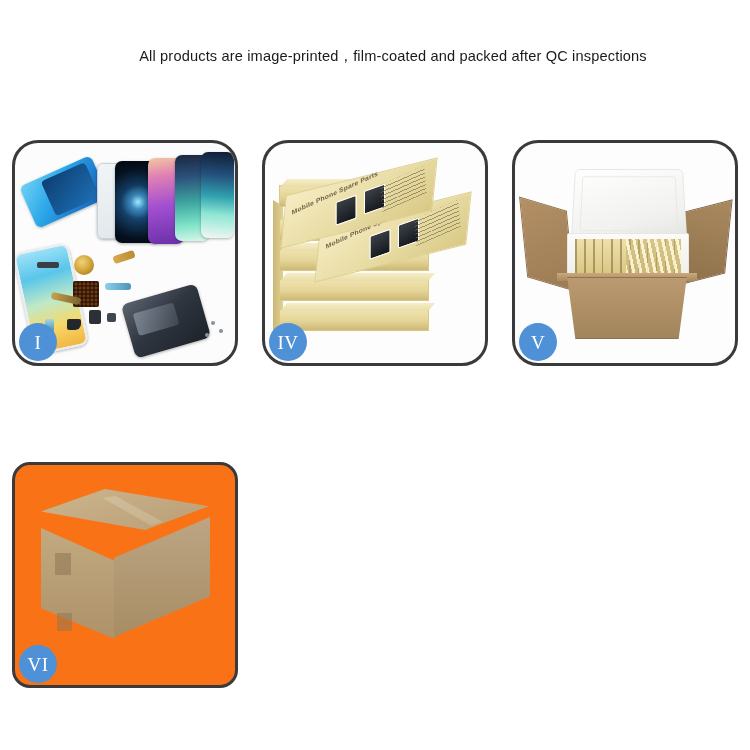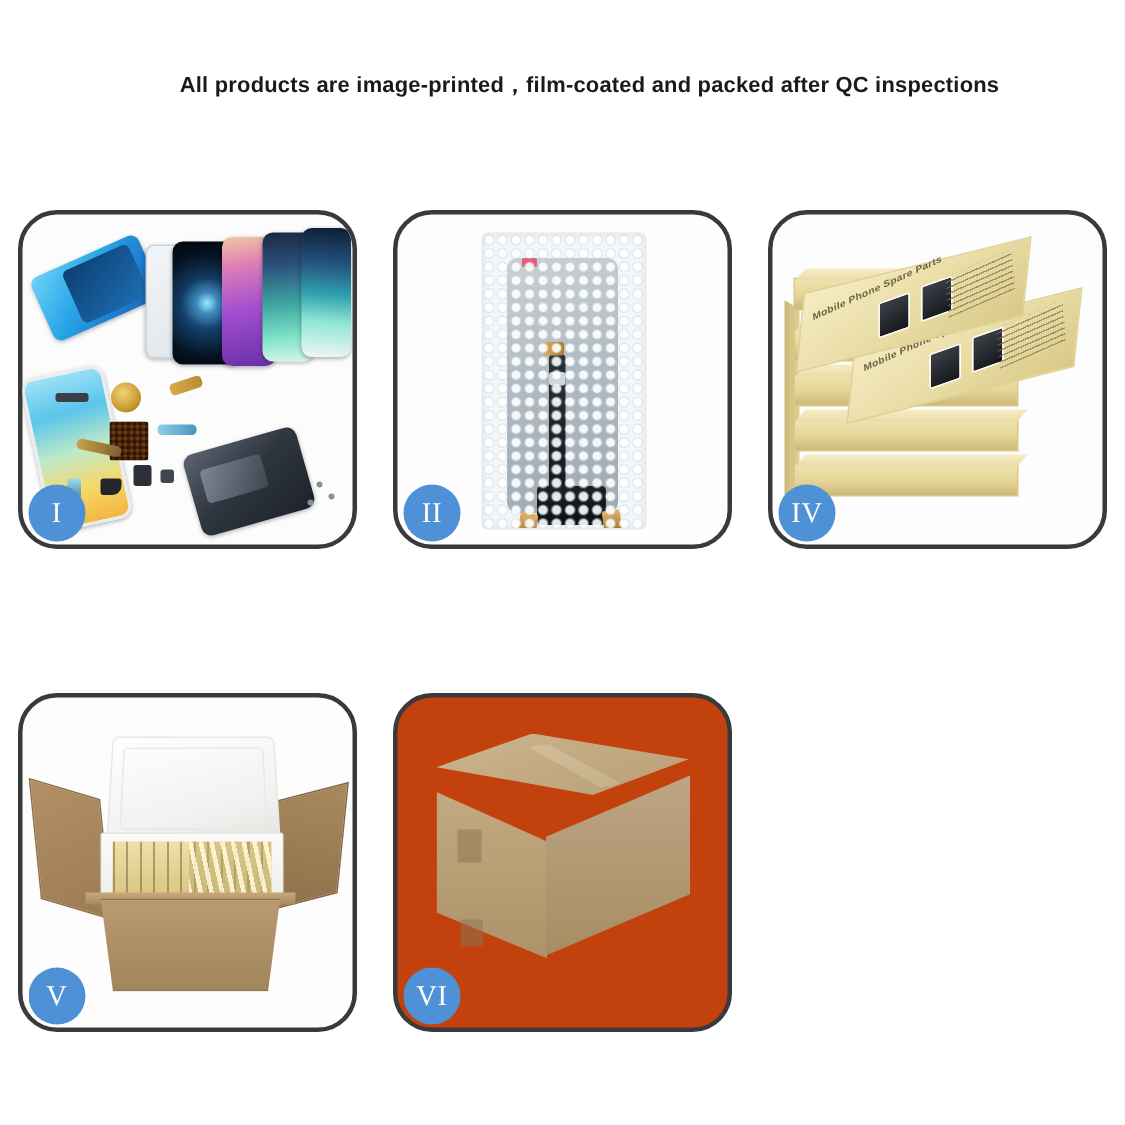--- a/index.html
+++ b/index.html
@@ -16,21 +16,21 @@
   
   .header { position: absolute; left: 0; top: 34px; width: 750px; text-align: center; }
   .title {
     font-family: "Liberation Sans", sans-serif;
     font-size: 37px; font-weight: 700; letter-spacing: 1.2px;
     color: #111; line-height: 1.05; white-space: nowrap;
   }
   .subtitle {
     margin-top: 13px;
     font-family: "Liberation Sans", sans-serif;
-    font-size: 14.6px; font-weight: 700; color: #1a1a1a;
+    font-size: 14.6px; font-weight: 400; color: #1a1a1a;
     letter-spacing: .15px; white-space: nowrap; margin-left: 36px;
   }
 
   
   .grid {
     position: absolute; left: 12px; top: 140px;
     width: 726px; height: 552px;
     display: grid;
     grid-template-columns: repeat(3, 226px);
     grid-template-rows: repeat(2, 226px);
@@ -320,21 +320,21 @@
     background: linear-gradient(180deg,#bb9a71 0%,#a2855b 100%);
     border: 1px solid #8e7350;
     clip-path: polygon(6% 0, 94% 0, 88% 100%, 12% 100%);
   }
   .carton-rim {
     position: absolute; left: 42px; top: 130px; width: 140px; height: 8px;
     background: linear-gradient(180deg,#c9a87c,#a88a5f);
   }
 
   
-  .p6 { background: #c2410c; }
+  .p6 { background: #f97316; border-radius: 18px; }
   .c6-top {
     position: absolute; left: 26px; top: 24px; width: 168px; height: 66px;
     background: linear-gradient(160deg,#cdb68e 0%,#bda madre 0%,#b89b73 100%);
     background: linear-gradient(160deg,#ccb58d 0%,#b59870 100%);
     clip-path: polygon(38% 0, 100% 26%, 62% 62%, 0 34%);
   }
   .c6-tape {
     position: absolute; left: 30px; top: 30px; width: 160px; height: 52px;
     background: linear-gradient(160deg, rgba(214,196,162,.9), rgba(192,170,132,.9));
     clip-path: polygon(36% 6%, 44% 2%, 74% 52%, 66% 58%);
@@ -389,36 +389,20 @@
         <div class="prt btn"></div>
         <div class="prt sp"></div>
         <div class="prt sim"></div>
         <div class="scrw" style="left:196px;top:178px"></div>
         <div class="scrw" style="left:204px;top:186px"></div>
         <div class="scrw" style="left:190px;top:190px"></div>
       </div>
       <div class="badge">I</div>
     </div>
 
-    <div class="panel p2">
-      <div class="scene">
-        <div class="bubble-bag">
-          <div class="lcd"></div>
-          <div class="flexcable"></div>
-          <div class="icchip"></div>
-          <div class="flexpad"></div>
-          <div class="gold1"></div>
-          <div class="gold2"></div>
-          <div class="gold3"></div>
-          <div class="redtab"></div>
-          <div class="bubbles"></div>
-        </div>
-      </div>
-      <div class="badge">II</div>
-    </div>
 
 
     <div class="panel p4">
       <div class="scene">
         <div class="stack">
           <div class="stack-sideL"></div>
           <div class="kbox k5"></div>
           <div class="kbox k4"></div>
           <div class="kbox k3"></div>
           <div class="kbox k2"></div>

